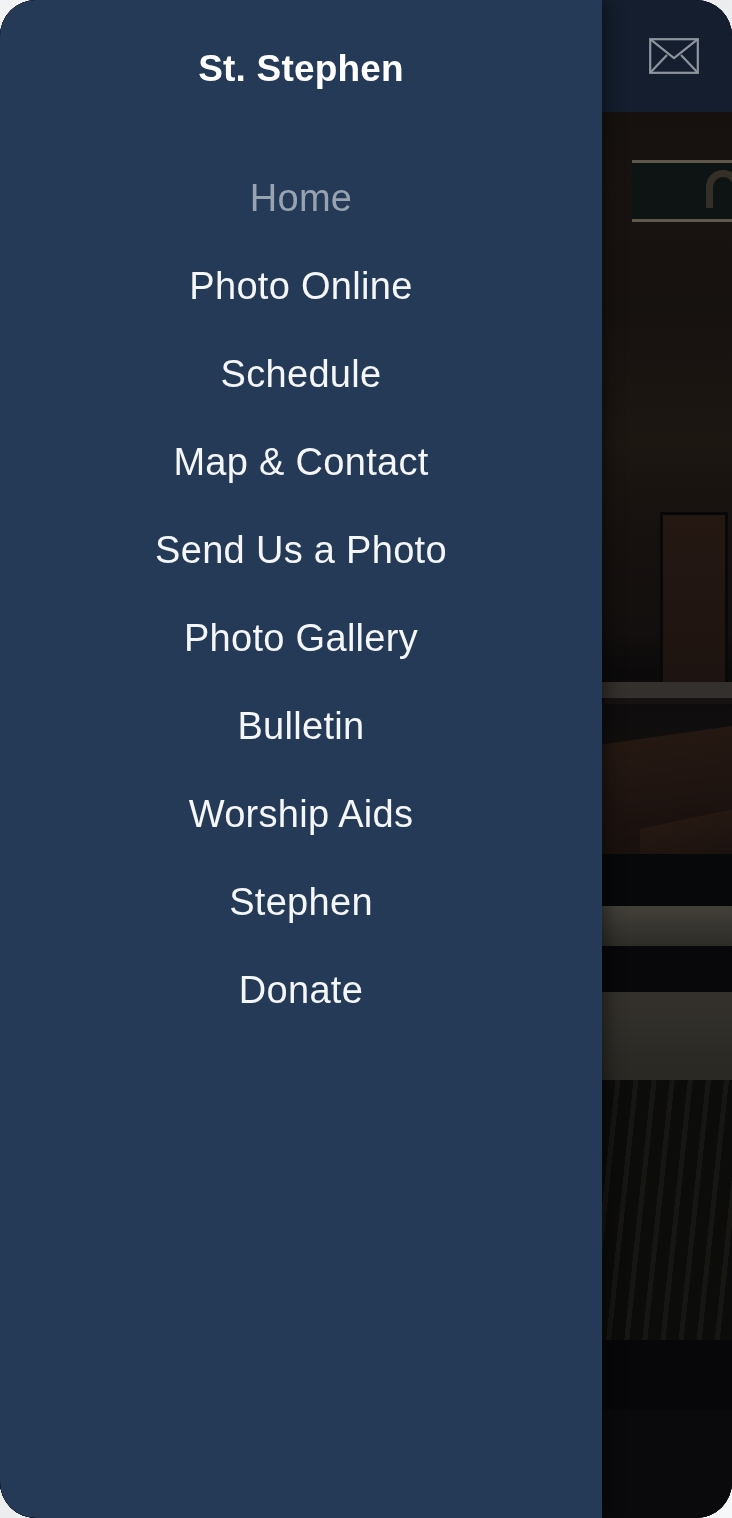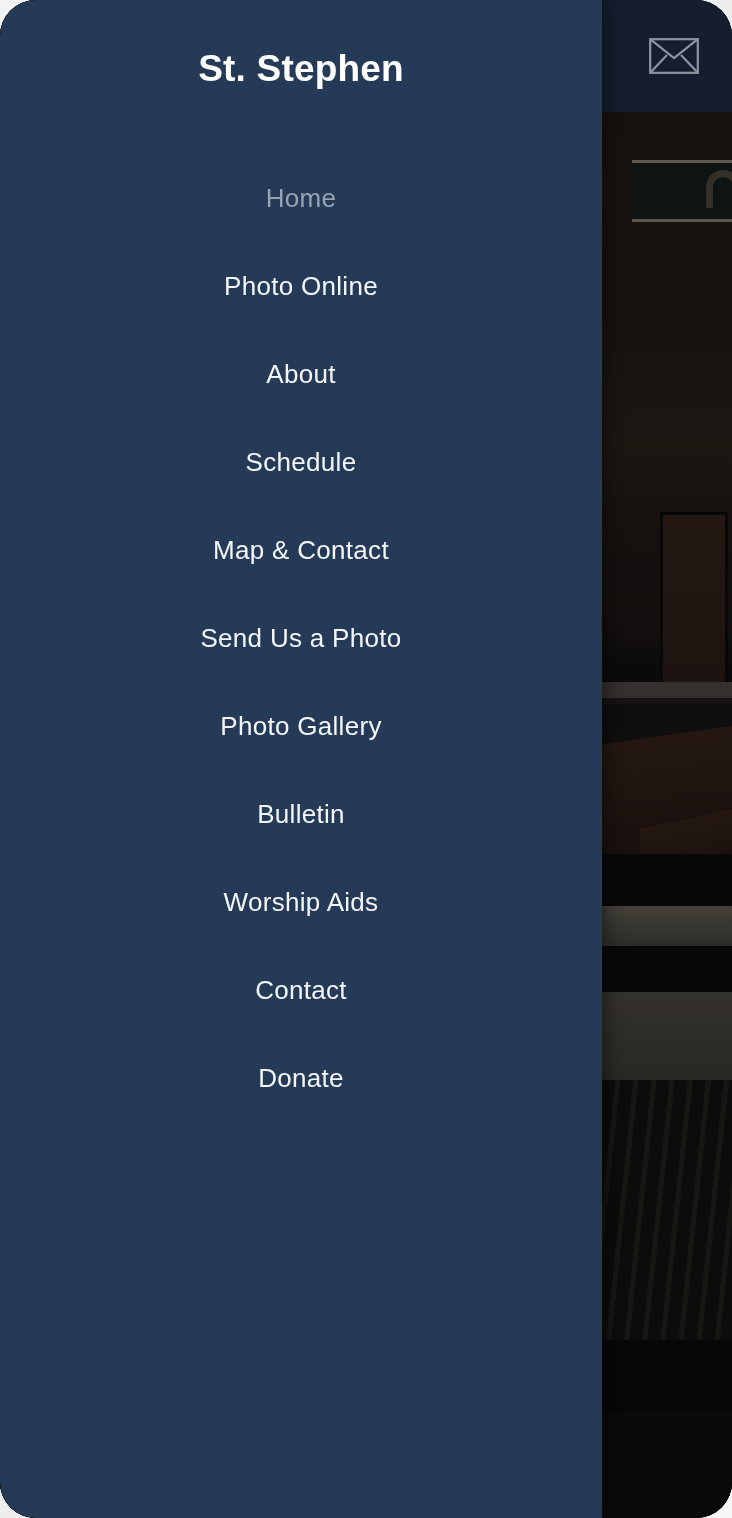--- a/index.html
+++ b/index.html
@@ -183,21 +183,21 @@
     width: 602px;
   }
 
   .nav-item {
     display: block;
     width: 602px;
     height: 88px;
     line-height: 88px;
     text-align: center;
     color: #f4f6f8;
-    font-size: 26px;
+    font-size: 38px;
     font-weight: 400;
     letter-spacing: .3px;
     text-decoration: none;
     white-space: nowrap;
   }
   .nav-item.is-active { color: #98a3b2; }
 </style>
 </head>
 <body>
 
@@ -242,26 +242,25 @@
         </span>
       </div>
     </div>
 
     <nav id="drawer">
       <div id="drawer-title">St. Stephen</div>
 
       <div id="drawer-nav">
           <a class="nav-item is-active" href="#">Home</a>
           <a class="nav-item" href="#">Photo Online</a>
-          <a class="nav-item" href="#">About</a>
           <a class="nav-item" href="#">Schedule</a>
           <a class="nav-item" href="#">Map &amp; Contact</a>
           <a class="nav-item" href="#">Send Us a Photo</a>
           <a class="nav-item" href="#">Photo Gallery</a>
           <a class="nav-item" href="#">Bulletin</a>
           <a class="nav-item" href="#">Worship Aids</a>
-          <a class="nav-item" href="#">Contact</a>
+          <a class="nav-item" href="#">Stephen</a>
           <a class="nav-item" href="#">Donate</a>
         </div>
     </nav>
 
   </div>
 </div>
 
 </body></html>

